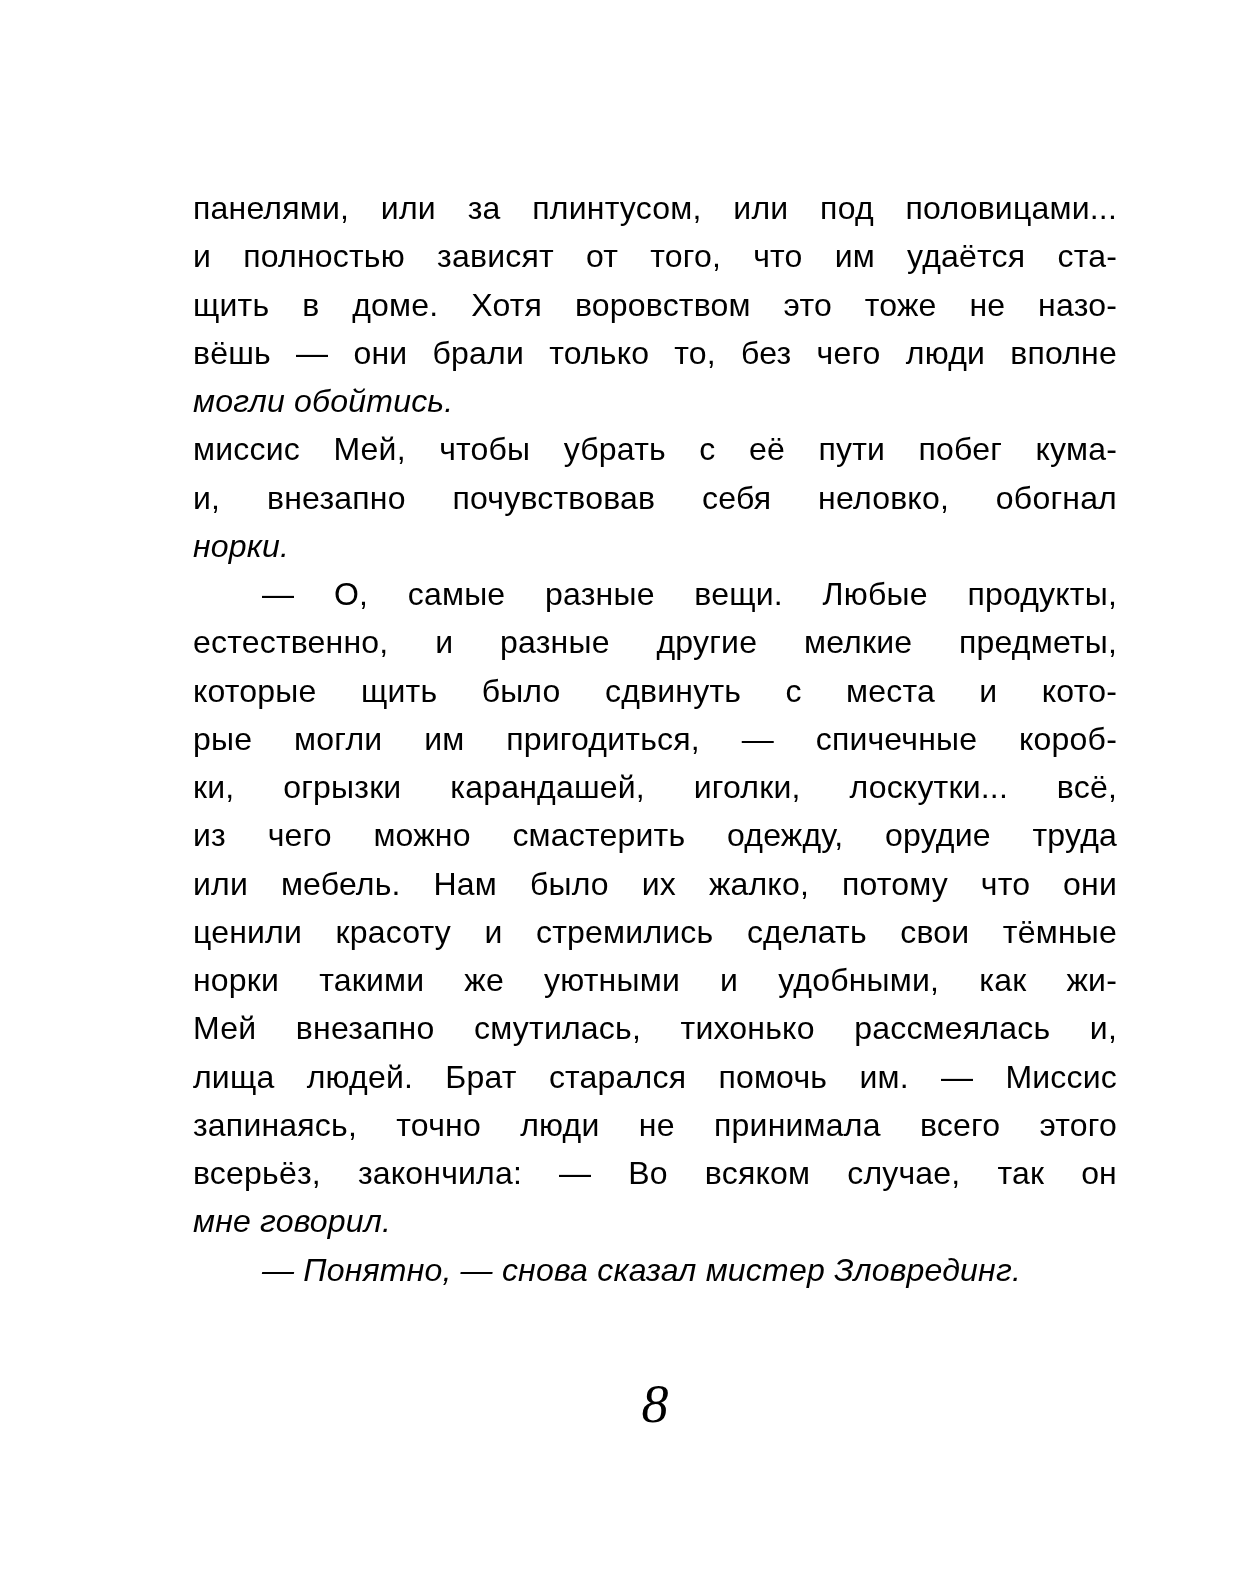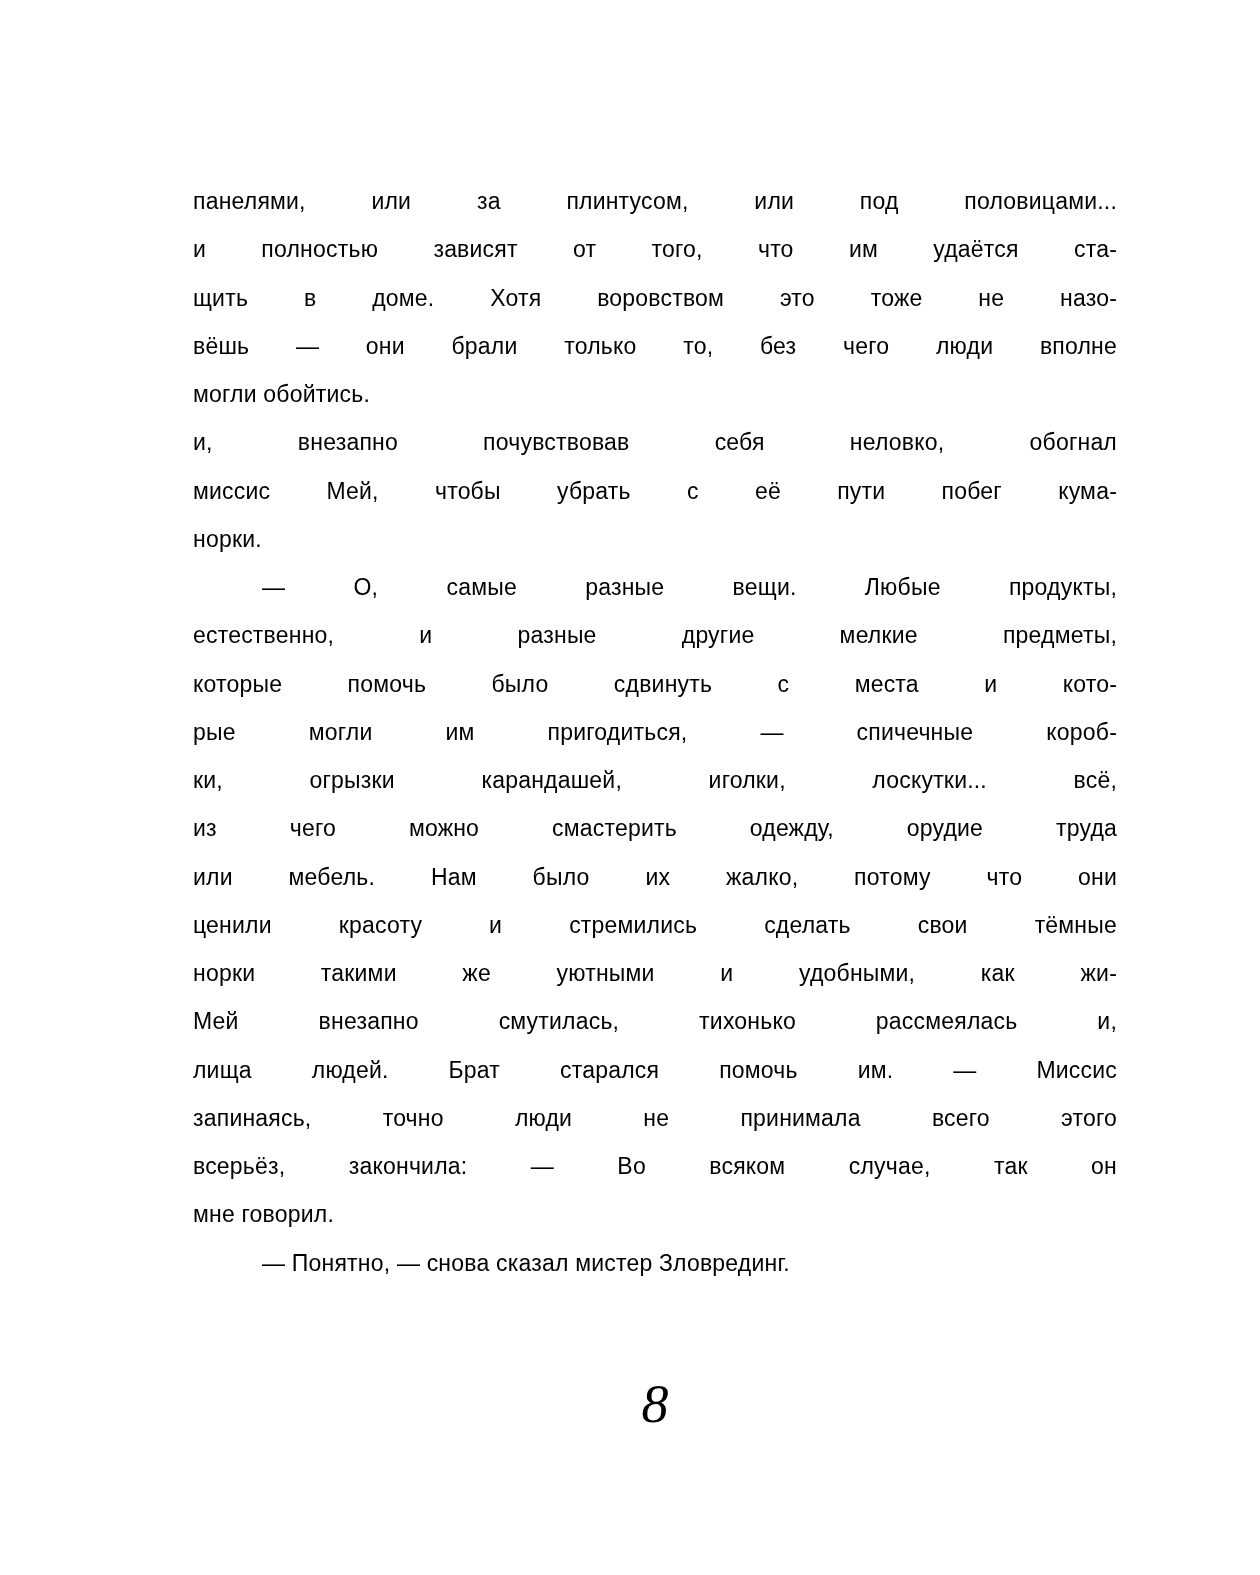--- a/index.html
+++ b/index.html
@@ -16,23 +16,23 @@
     color: #000000;
   }
   .page {
     position: absolute;
     inset: 0;
     background: #ffffff;
   }
   .text-block {
     position: absolute;
     left: 193px;
-    top: 177px;
+    top: 184px;
     width: 924px;
-    font-size: 23px;
+    font-size: 32px;
     line-height: 48.26px;
     font-weight: 400;
     letter-spacing: 0.2px;
   }
   .paragraph { margin: 0; padding: 0; }
   .line {
     height: 48.26px;
     overflow: hidden;
     text-align: justify;
     text-align-last: justify;
@@ -40,20 +40,21 @@
   
   .line.just::after {
     content: "";
     display: inline-block;
     width: 100%;
     height: 0;
   }
   .line.last {
     text-align: left;
     text-align-last: left;
+    font-style: italic;
   }
   .line.indent { text-indent: 69px; }
   .page-number {
     position: absolute;
     left: 193px;
     top: 1377px;
     width: 924px;
     text-align: center;
     font-family: "Liberation Serif", serif;
     font-style: italic;
@@ -68,28 +69,28 @@
 <div class="page">
   <div class="text-block">
       <div class="paragraph">
         <div class="line just">панелями, или за плинтусом, или под половицами...</div>
         <div class="line just">и полностью зависят от того, что им удаётся ста-</div>
         <div class="line just">щить в доме. Хотя воровством это тоже не назо-</div>
         <div class="line just">вёшь — они брали только то, без чего люди вполне</div>
         <div class="line last">могли обойтись.</div>
       </div>
       <div class="paragraph">
+        <div class="line just">миссис Мей, чтобы убрать с её пути побег кума-</div>
         <div class="line just">и, внезапно почувствовав себя неловко, обогнал</div>
-        <div class="line just">миссис Мей, чтобы убрать с её пути побег кума-</div>
         <div class="line last">норки.</div>
       </div>
       <div class="paragraph">
         <div class="line just indent">— О, самые разные вещи. Любые продукты,</div>
         <div class="line just">естественно, и разные другие мелкие предметы,</div>
-        <div class="line just">которые помочь было сдвинуть с места и кото-</div>
+        <div class="line just">которые щить было сдвинуть с места и кото-</div>
         <div class="line just">рые могли им пригодиться, — спичечные короб-</div>
         <div class="line just">ки, огрызки карандашей, иголки, лоскутки... всё,</div>
         <div class="line just">из чего можно смастерить одежду, орудие труда</div>
         <div class="line just">или мебель. Нам было их жалко, потому что они</div>
         <div class="line just">ценили красоту и стремились сделать свои тёмные</div>
         <div class="line just">норки такими же уютными и удобными, как жи-</div>
         <div class="line just">Мей внезапно смутилась, тихонько рассмеялась и,</div>
         <div class="line just">лища людей. Брат старался помочь им. — Миссис</div>
         <div class="line just">запинаясь, точно люди не принимала всего этого</div>
         <div class="line just">всерьёз, закончила: — Во всяком случае, так он</div>

